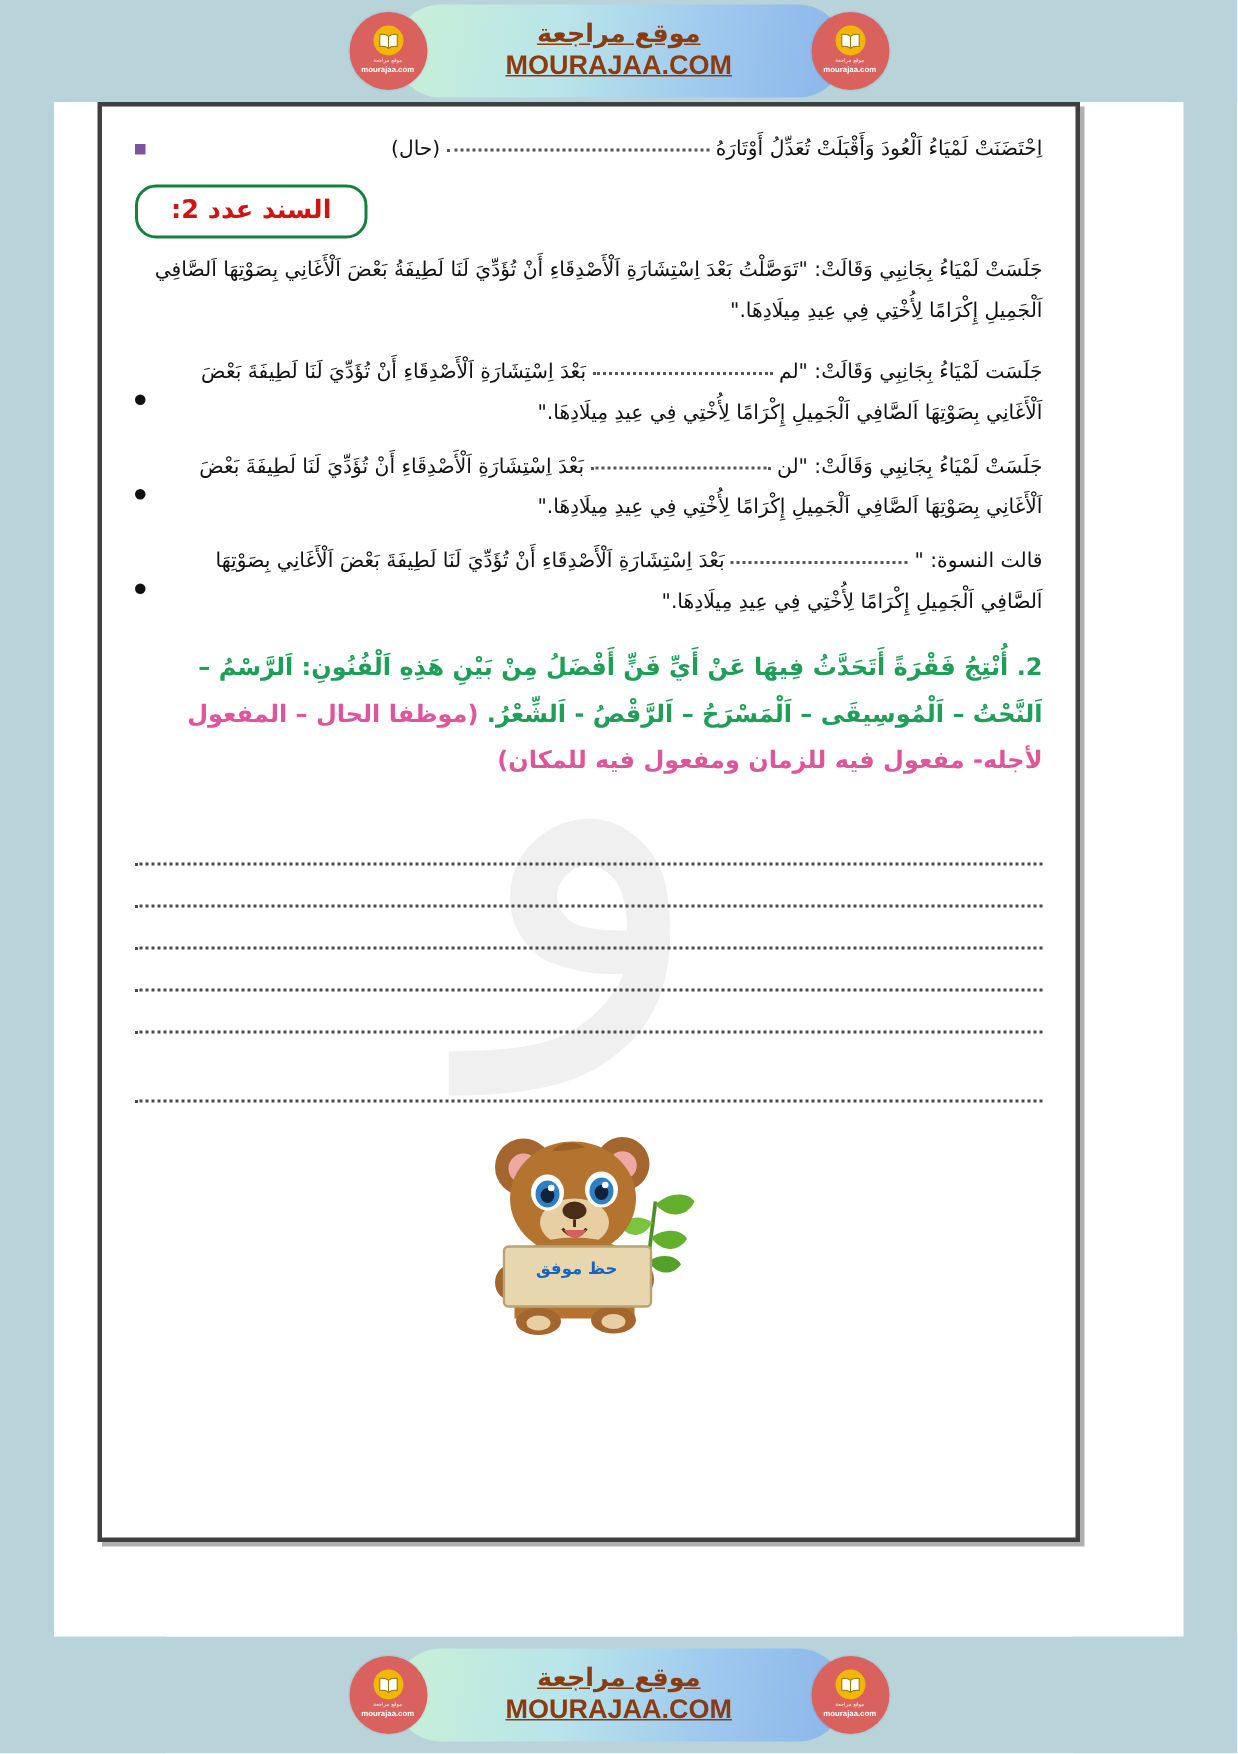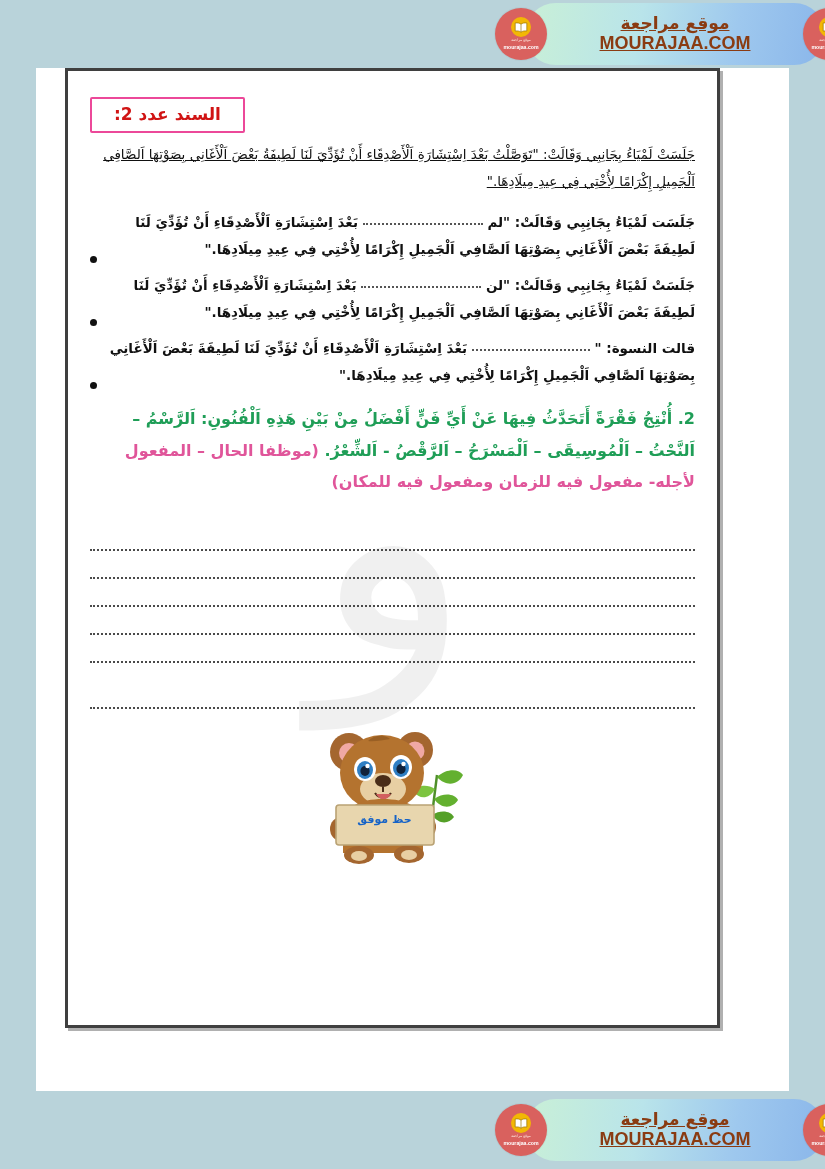--- a/index.html
+++ b/index.html
@@ -33,21 +33,21 @@
   }
   .paper-white {
     position: absolute; left: 36px; right: 36px; top: 68px; bottom: 78px;
     background: #ffffff;
   }
 
   
   .banner {
     position: absolute; left: 0; right: 0;
     height: 68px;
-    display: flex; align-items: center; 
+    display: flex; align-items: center; justify-content: center;
     z-index: 6;
   }
   .banner.top    { top: 0; }
   .banner.bottom { bottom: 0; height: 78px; }
 
   .banner-pill {
     position: relative;
     width: 300px; height: 62px;
     border-radius: 34px;
     background: linear-gradient(100deg, #c9f0d6 0%, #b9e4ea 38%, #9ec8ee 70%, #8ab6ea 100%);
@@ -138,52 +138,50 @@
     width: 7px; height: 7px; background: #7b559c;
     margin-top: 9px; flex: none;
   }
   .line-1 {
     font-size: 13.5px; color: #111; line-height: 1.9;
     flex: 1;
   }
 
   .sanad-wrap { display: flex; justify-content: flex-start; margin: 10px 0 8px 0; }
   .sanad-box {
-    border: 2px solid #ec4899;
-    border-radius: 2px;
+    border: 2px solid #15803d;
+    border-radius: 14px;
     padding: 5px 22px 7px 22px;
     background: #fff;
     margin-right: auto;
   }
   .sanad-text {
     font-size: 17px; font-weight: bold; color: #d01414;
     line-height: 1.2; white-space: nowrap;
   }
 
   .source-para {
     font-size: 13.5px; color: #111; line-height: 2.0;
     margin: 4px 0 14px 0;
-    text-decoration: underline;
   }
 
   .q-head {
     background: #efefef;
     padding: 2px 6px 3px 6px;
     margin: 0 0 10px 0;
   }
   .q-head-text {
     font-size: 14.5px; font-weight: bold; color: #1f9e57;
     line-height: 1.6;
   }
 
   .bullet-item {
     display: flex; flex-direction: row-reverse;
-    align-items: flex-end; gap: 9px;
+    align-items: center; gap: 9px;
     margin-bottom: 9px;
-    font-weight: bold;
   }
   .dot-marker {
     width: 7px; height: 7px; border-radius: 50%;
     background: #111;
     margin-top: 9px; flex: none;
   }
   .bullet-text {
     flex: 1;
     font-size: 13.5px; color: #111; line-height: 2.0;
   }
@@ -258,20 +256,28 @@
       </div>
     </div>
   </div>
 
   <div class="sheet">
     <div class="sheet-inner">
       <div class="watermark ar">و</div>
 
       <div class="sheet-content">
 
+        <div class="row-bullet-sq">
+          <span class="sq-marker"></span>
+          <div class="line-1 ar">
+            <span>اِحْتَضَنَتْ لَمْيَاءُ اَلْعُودَ وَأَقْبَلَتْ تُعَدِّلُ أَوْتَارَهُ</span>
+            <span class="dots-lead" style="width:175px"></span>
+            <span>(حال)</span>
+          </div>
+        </div>
 
         <div class="sanad-wrap">
           <div class="sanad-box">
             <div class="sanad-text ar">السند عدد 2:</div>
           </div>
         </div>
 
         <div class="source-para ar">جَلَسَتْ لَمْيَاءُ بِجَانِبِي وَقَالَتْ: "تَوَصَّلْتُ بَعْدَ اِسْتِشَارَةِ اَلْأَصْدِقَاءِ أَنْ تُؤَدِّيَ لَنَا لَطِيفَةُ بَعْضَ اَلْأَغَانِي بِصَوْتِهَا اَلصَّافِي اَلْجَمِيلِ إِكْرَامًا لِأُخْتِي فِي عِيدِ مِيلَادِهَا."</div>
 
 

